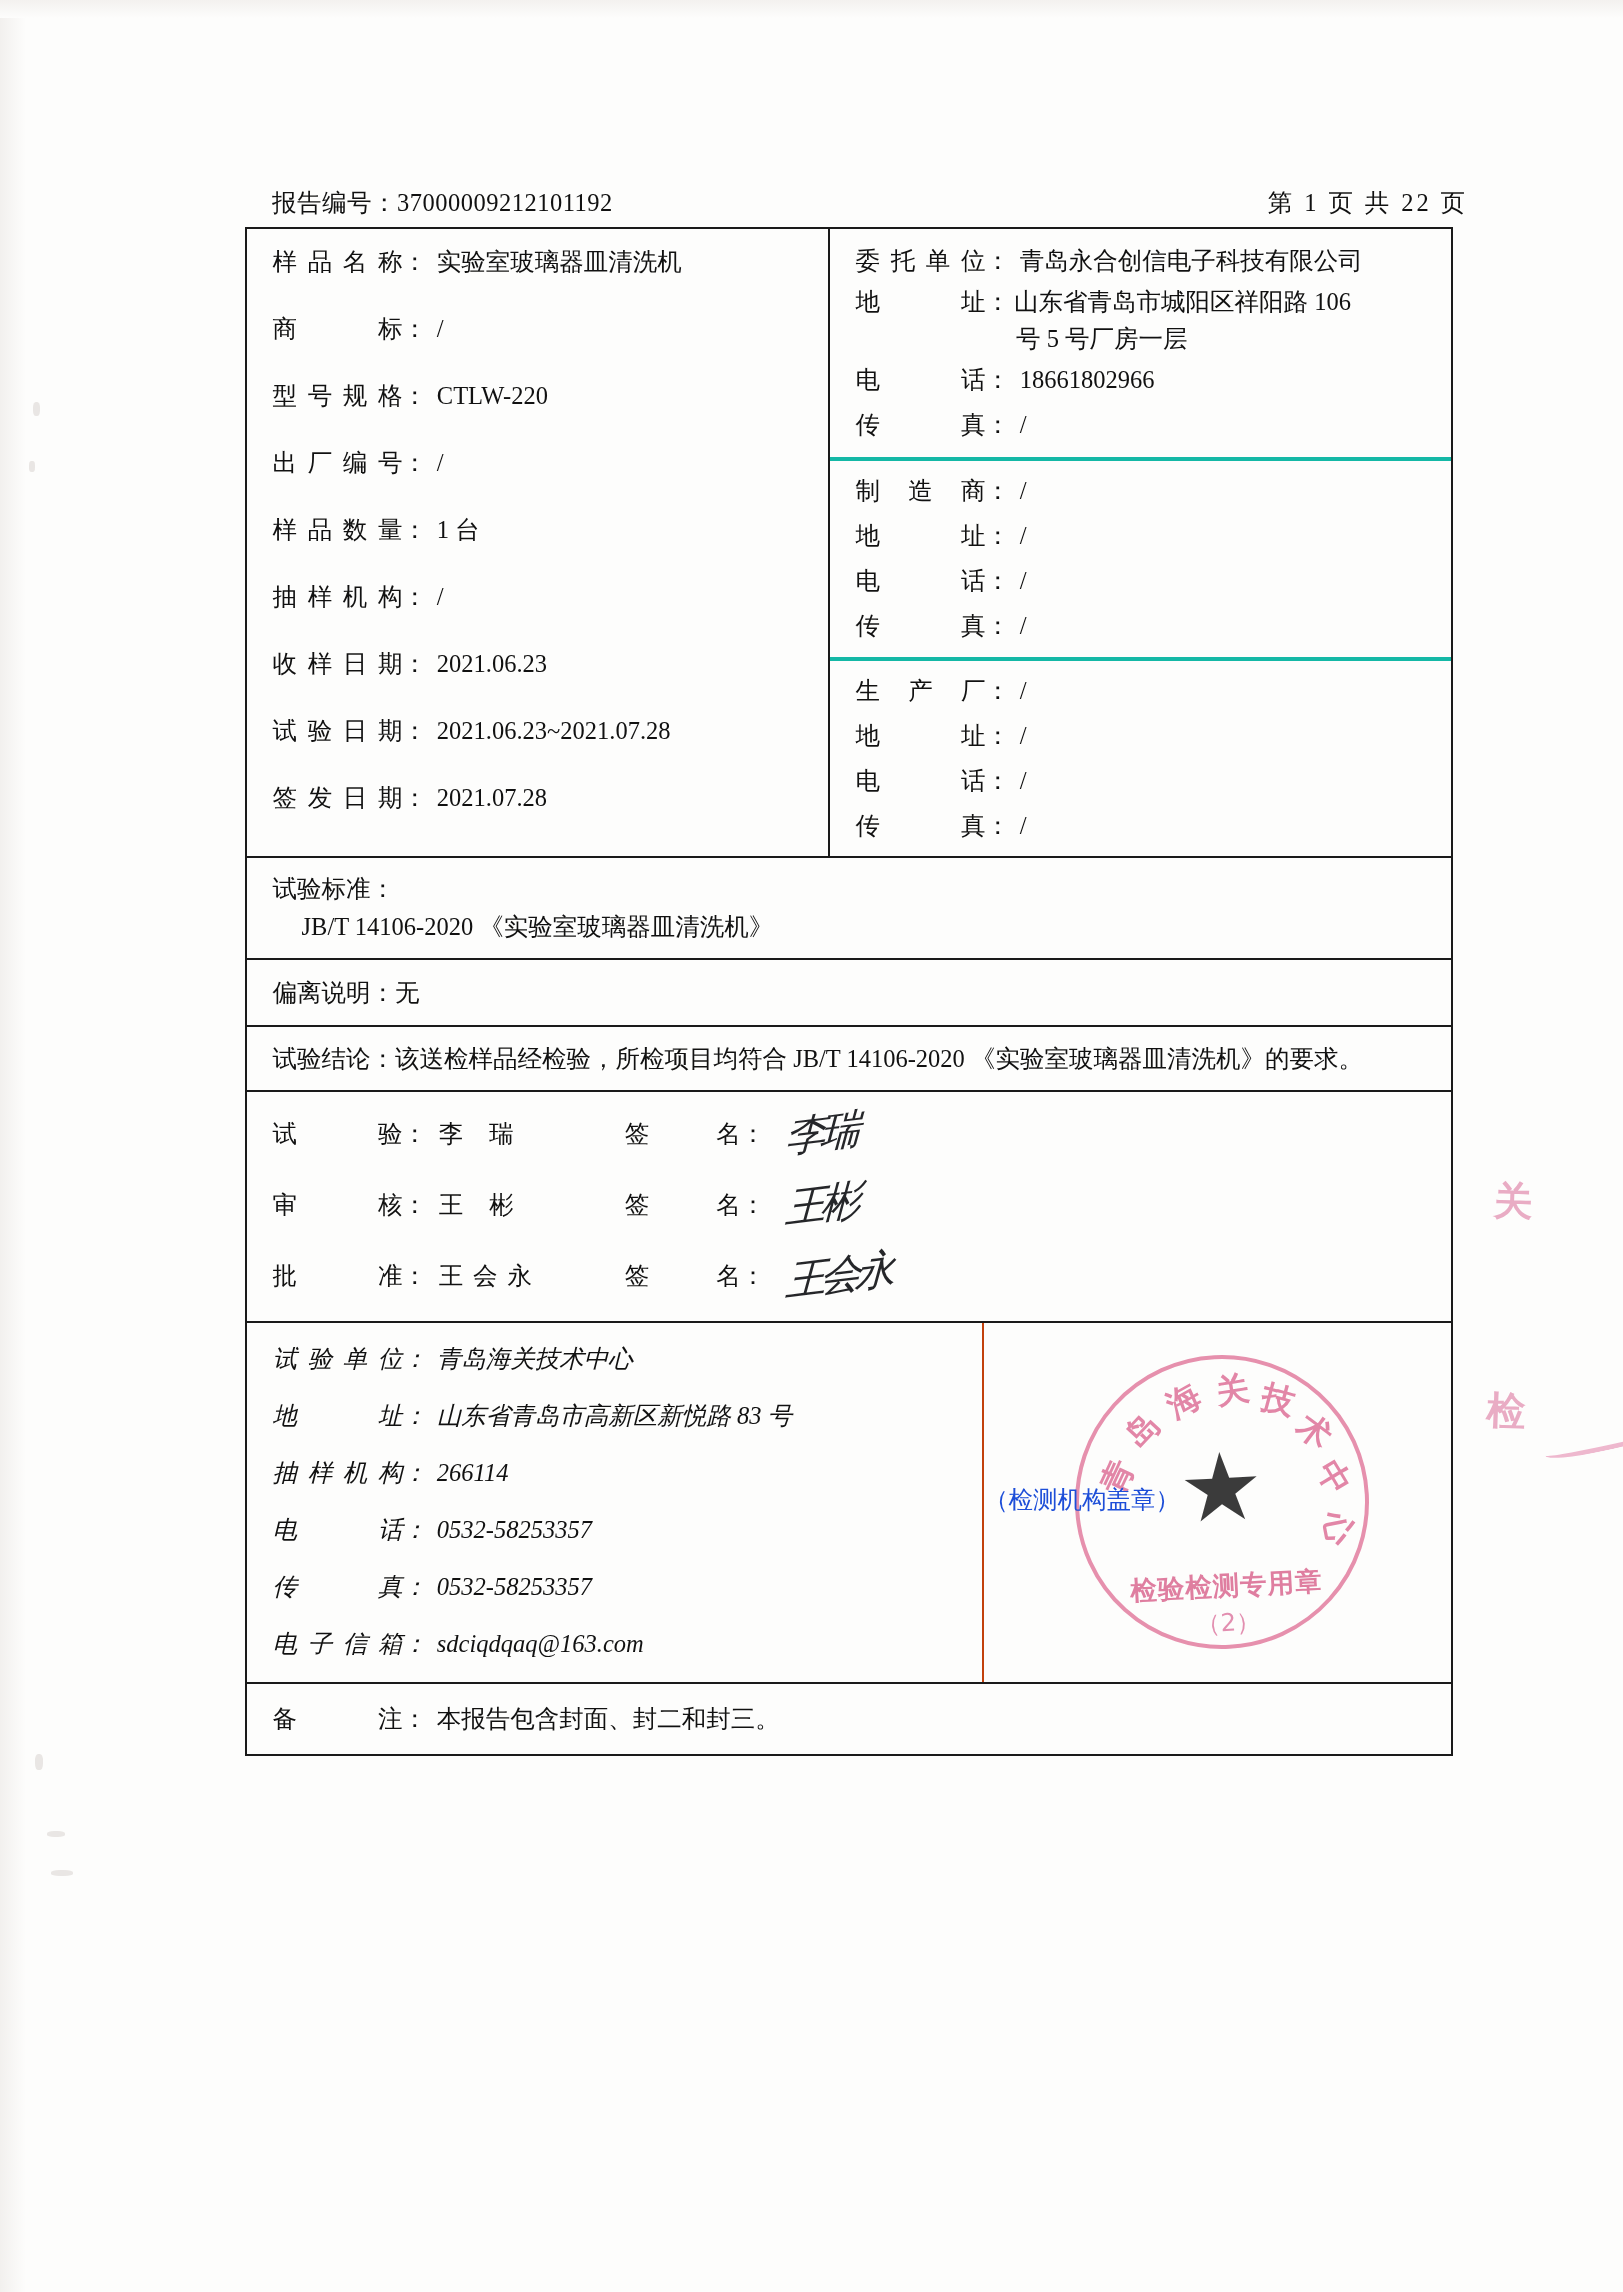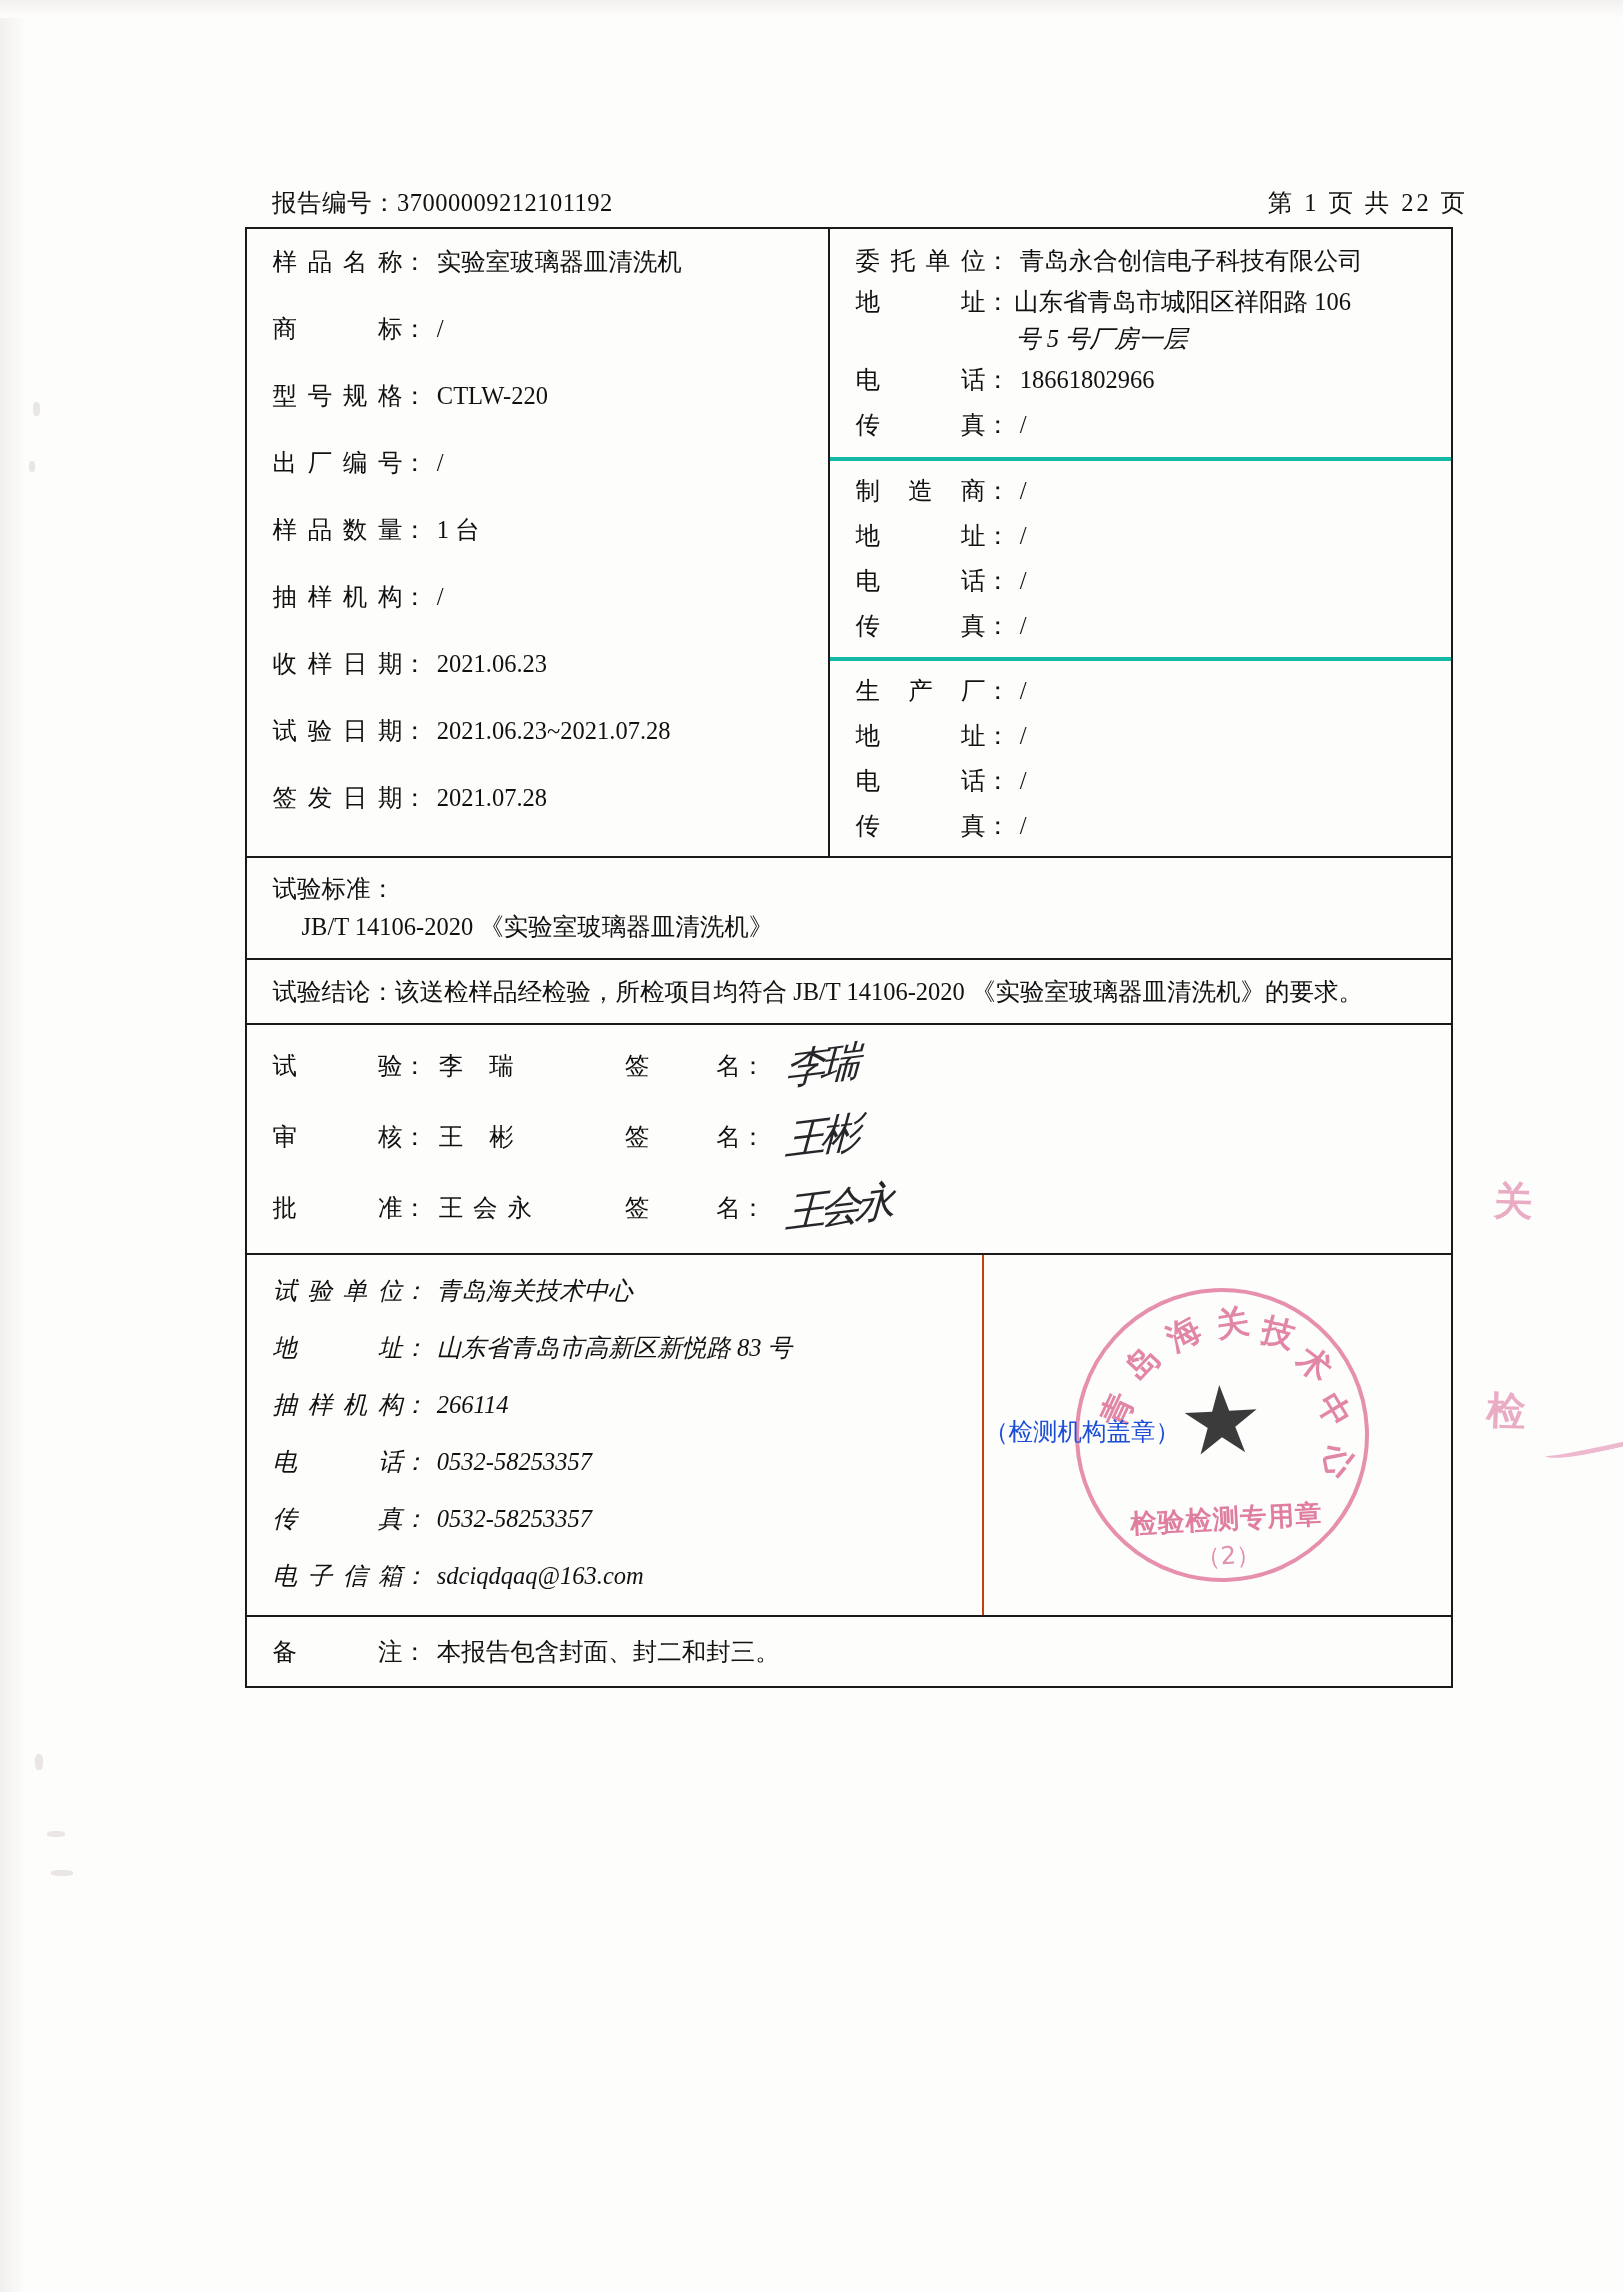--- a/index.html
+++ b/index.html
@@ -129,21 +129,21 @@
   .subblock .field { min-height: 45px; align-items: center; }
 
   .addr-wrap {
     display: flex;
     align-items: baseline;
     font-size: 24.5px;
     padding-left: 25.5px;
     line-height: 1.5;
   }
   .addr-lines { margin-left: 2px; }
-  .addr-line2 { display: block; padding-left: 2px; font-style: italic; }
+  .addr-line2 { display: block; padding-left: 2px; }
 
   
   .span-row {
     padding: 11.8px 0 11.8px 25.5px;
     font-size: 24.5px;
     line-height: 1.55;
     box-sizing: border-box;
   }
   .span-row .indent { display: block; padding-left: 29px; }
 
@@ -425,20 +425,25 @@
     </div>
   </div>
 
   <div class="row">
     <div class="span-row" style="width:100%;">
       <span>试验标准：</span>
       <span class="indent">JB/T 14106-2020  《实验室玻璃器皿清洗机》</span>
     </div>
   </div>
 
+  <div class="row">
+    <div class="span-row" style="width:100%;padding-top:13.7px;padding-bottom:13.7px;">
+      <span>偏离说明：</span><span>无</span>
+    </div>
+  </div>
 
   <div class="row">
     <div class="span-row" style="width:100%;padding-right:21.6px;line-height:1.6;">
       <span>试验结论：</span><span>该送检样品经检验，所检项目均符合 JB/T  14106-2020  《实验室玻璃器皿清洗机》的要求。</span>
     </div>
   </div>
 
   <div class="row">
     <div class="sig-block" style="width:100%;">
 

